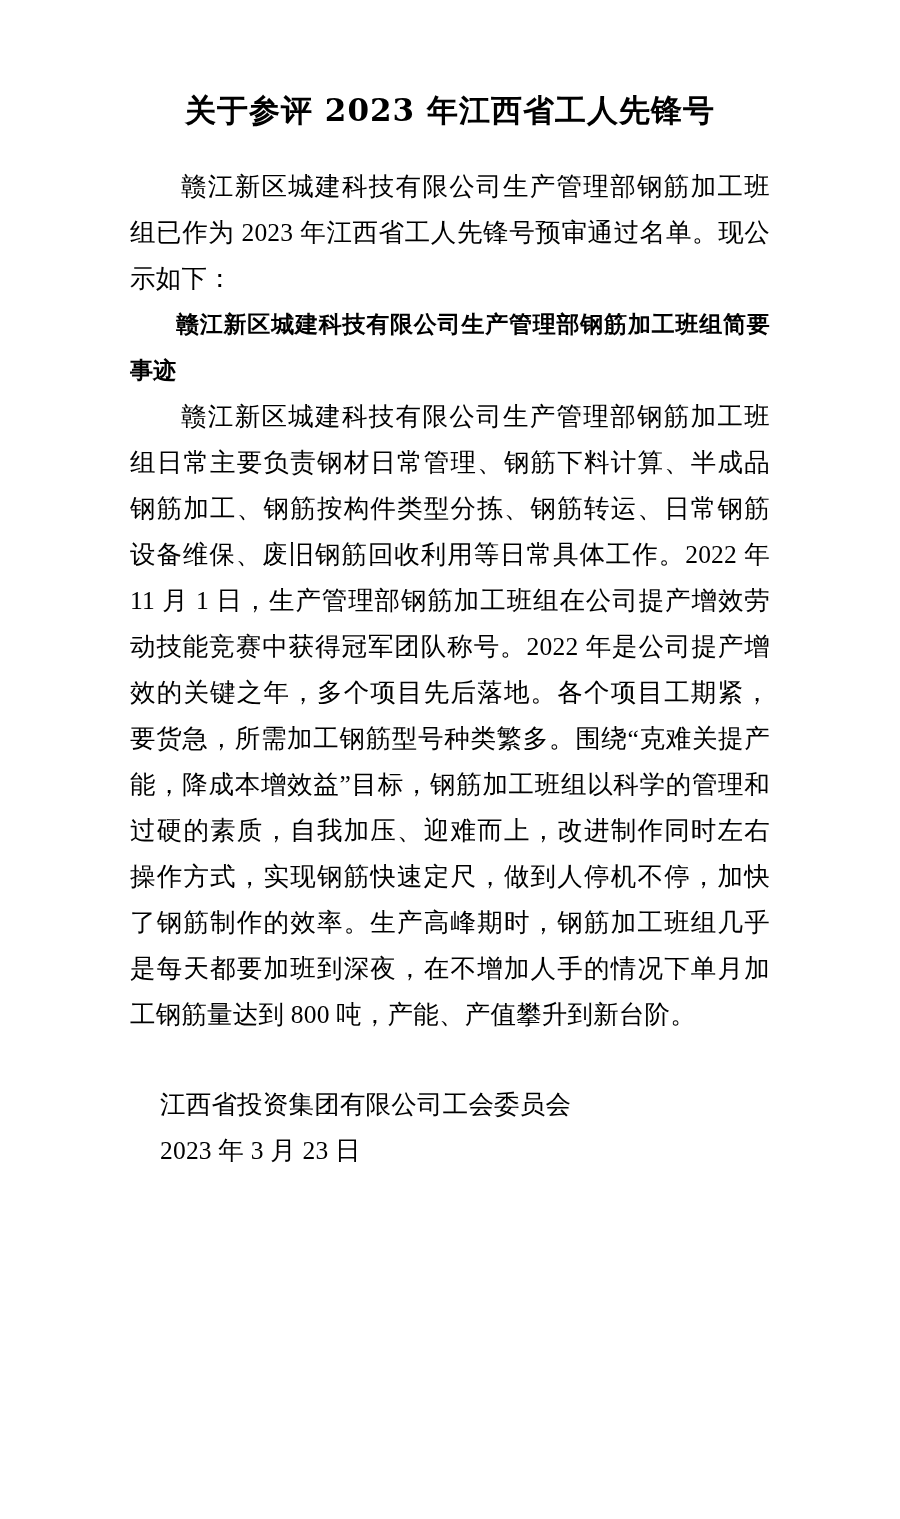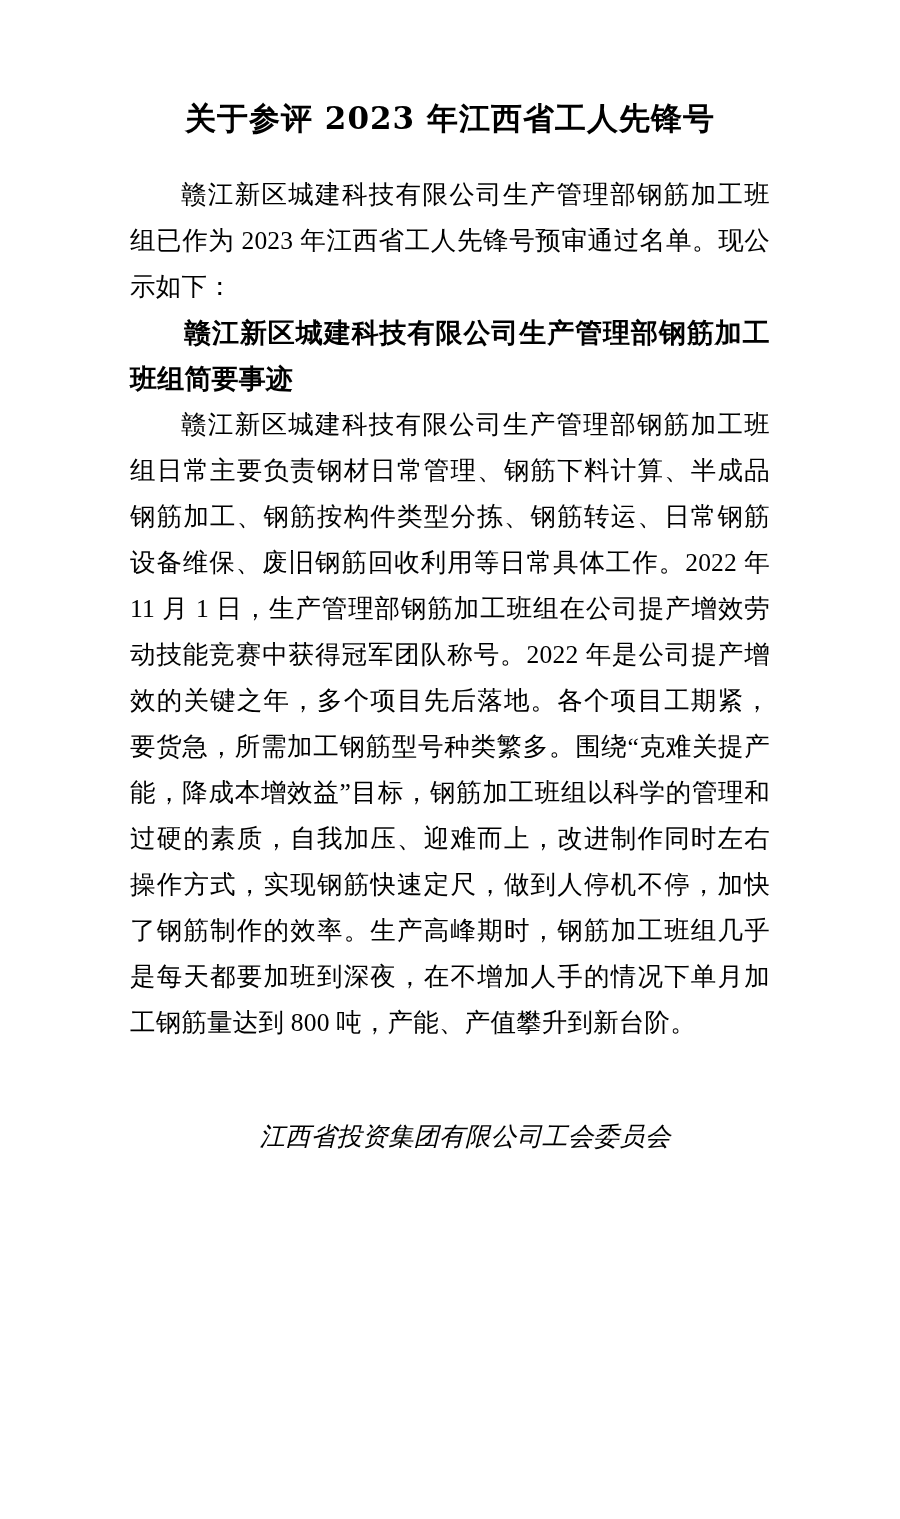--- a/index.html
+++ b/index.html
@@ -21,21 +21,20 @@
     box-sizing: border-box;
     padding: 95px 130px 40px 130px;
   }
   .doc-title {
     text-align: center;
     font-family: "DejaVu Serif", "Liberation Serif", serif;
     font-weight: bold;
     font-size: 31px;
     line-height: 1.0;
     letter-spacing: 1px;
-    margin-top: 8px;
   }
   .doc-title .line1 {
     display: block;
     margin-bottom: 38px;
   }
   .doc-title .line2 {
     display: block;
   }
   .body-block {
   }
@@ -43,35 +42,34 @@
     margin: 0 0 0 0;
     font-size: 25.5px;
     line-height: 46px;
     text-align: justify;
     text-justify: inter-ideograph;
     text-indent: 2em;
     letter-spacing: 0.2px;
   }
   p.subhead {
     margin: 0;
-    font-size: 27px;
+    font-size: 23px;
     line-height: 46px;
     font-weight: bold;
     text-indent: 2em;
     text-align: justify;
     text-justify: inter-ideograph;
     letter-spacing: 0.2px;
   }
   .signature {
-    margin-top: 68px;
-    text-align: center;
+    margin-top: 44px;
+    text-align: left;
     font-size: 25.5px;
     line-height: 46px;
     letter-spacing: 0.2px;
-    font-style: italic;
   }
   .signature .org {
     display: block;
     padding-left: 30px;
   }
   .signature .date {
     display: block;
     padding-left: 30px;
   }
 </style>
@@ -90,15 +88,16 @@
 
     <p class="subhead">赣江新区城建科技有限公司生产管理部钢筋加工班组简要事迹</p>
 
     <p class="para">赣江新区城建科技有限公司生产管理部钢筋加工班组日常主要负责钢材日常管理、钢筋下料计算、半成品钢筋加工、钢筋按构件类型分拣、钢筋转运、日常钢筋设备维保、废旧钢筋回收利用等日常具体工作。2022 年 11 月 1 日，生产管理部钢筋加工班组在公司提产增效劳动技能竞赛中获得冠军团队称号。2022 年是公司提产增效的关键之年，多个项目先后落地。各个项目工期紧，要货急，所需加工钢筋型号种类繁多。围绕“克难关提产能，降成本增效益”目标，钢筋加工班组以科学的管理和过硬的素质，自我加压、迎难而上，改进制作同时左右操作方式，实现钢筋快速定尺，做到人停机不停，加快了钢筋制作的效率。生产高峰期时，钢筋加工班组几乎是每天都要加班到深夜，在不增加人手的情况下单月加工钢筋量达到 800 吨，产能、产值攀升到新台阶。</p>
 
 
   </div>
 
   <div class="signature">
     <span class="org">江西省投资集团有限公司工会委员会</span>
+    <span class="date">2023 年 3 月 23 日</span>
   </div>
 
 </div>
 
 </body></html>

